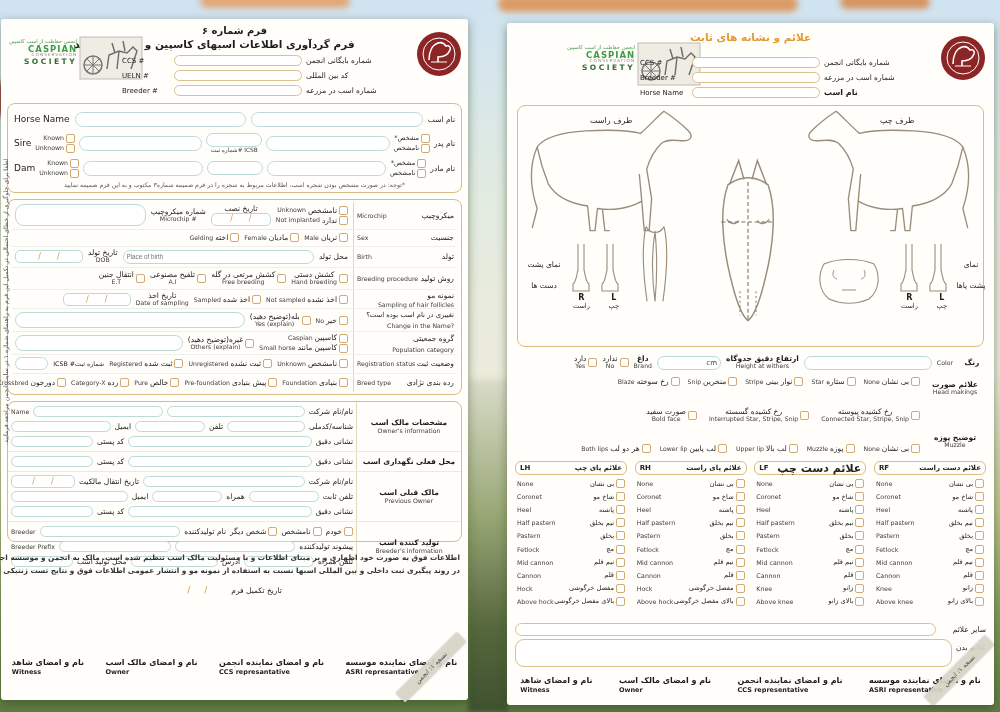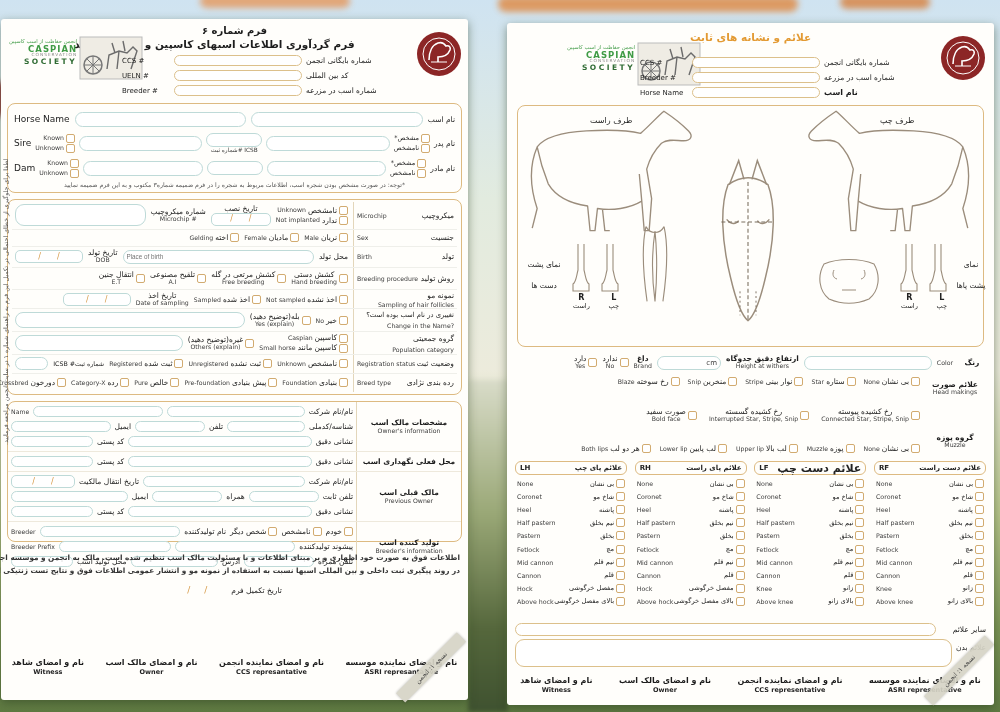--- a/index.html
+++ b/index.html
@@ -33,21 +33,21 @@
   .rlab{width:97px;flex:none;display:flex;justify-content:space-between;align-items:center;flex-wrap:wrap;
     border-left:1px solid #e3d6ba;padding-left:3px;align-self:stretch;row-gap:0}
   .stack{display:inline-flex;flex-direction:column;gap:1px;line-height:1}
   .orow{display:flex;align-items:center;gap:4px;height:15px;padding:0 3px}
   .ogrp{display:flex;border-bottom:1px solid #eee9dc}
   .ogrp:last-child{border-bottom:none}
   .olab{width:104px;flex:none;border-left:1px solid #e3d6ba;display:flex;flex-direction:column;
     align-items:center;justify-content:center;line-height:1.3}
   .orows{flex:1;display:flex;flex-direction:column;justify-content:center;padding:2px 0}
   .sigs{position:absolute;left:0;right:0;display:flex;direction:ltr;justify-content:space-around}
-  .sig{text-align:center;line-height:1.4}
+  .sig{line-height:1.4}
   .sig .fa{font-size:8px;font-weight:bold}
   .sig .en{font-size:6.5px;font-weight:bold;color:#222}
   .ribbon{position:absolute;width:86px;height:13px;background:#d6d4c6;opacity:.92;display:flex;
     align-items:center;justify-content:center;transform:rotate(-45deg);box-shadow:0 0 3px rgba(0,0,0,.3)}
   .ribbon .fa{font-size:6.5px;color:#333}
   .vnote{position:absolute;writing-mode:vertical-rl;transform:rotate(180deg);font-size:6.3px;color:#555;letter-spacing:.5px}
   .seal{position:absolute;width:46px;height:46px}
   .logo{position:absolute;display:flex;gap:2px;align-items:flex-start}
   .logo .txt{display:flex;flex-direction:column;line-height:1.05;margin-top:6px}
   .lg-fa{font-size:5.3px;color:#4aa050}
@@ -765,21 +765,21 @@
       </span>
   </div>
 
   <div style="position:absolute;top:352px;left:8px;right:8px;height:80px;display:flex;gap:4px">
     <div class="sect-lab" style="width:62px;justify-content:space-between;padding:6px 0">
       <span class="colc">
           <b class="fa bld">علائم صورت</b>
           <u class="en">Head makings</u>
         </span>
       <span class="colc">
-          <b class="fa bld">گروه پوزه</b>
+          <b class="fa bld">توضیح پوزه</b>
           <u class="en">Muzzle</u>
         </span>
     </div>
     <div style="flex:1;display:flex;flex-direction:column;justify-content:space-between;padding:2px 0">
       <div style="display:flex;gap:8px;align-items:center">
 
       <span class="opt">
             <i class="cb"></i>
             <span class="tx">
               <b class="fa">بی نشان</b>

